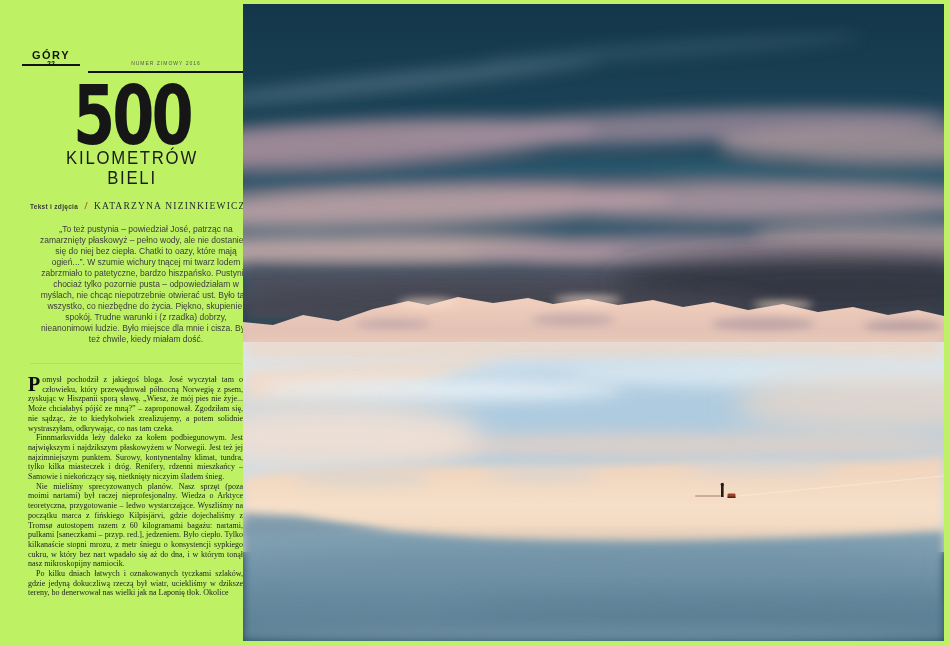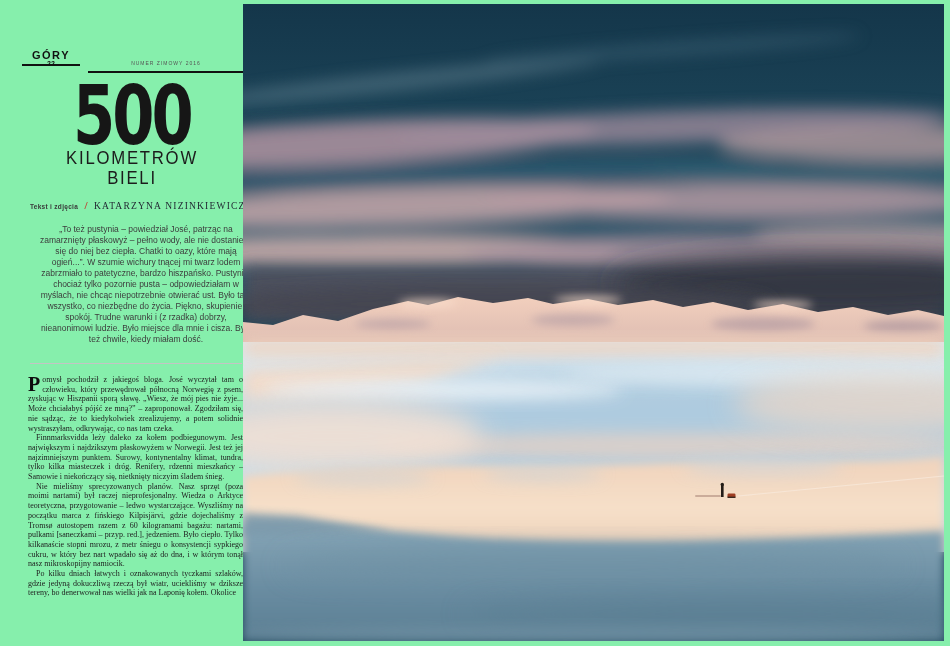--- a/index.html
+++ b/index.html
@@ -1,18 +1,18 @@
 <!DOCTYPE html>
 <html><head>
 <meta charset="utf-8">
 <style>
   * { margin:0; padding:0; box-sizing:border-box; }
   html,body { width:950px; height:646px; background:#ffffff; overflow:hidden;
               font-family:"Liberation Sans", sans-serif; }
-  .page { position:relative; width:950px; height:646px; background:#86efac; }
+  .page { position:relative; width:950px; height:646px; background:#bef264; }
 
   
   .masthead { position:absolute; left:22px; top:45px; width:222px; height:30px; }
   .logo-block { position:absolute; left:0; top:0; width:58px; text-align:center;
                 border-bottom:2px solid #111; padding-bottom:1px; }
   .logo { font-family:"Liberation Sans",sans-serif; font-weight:bold; font-size:11px;
           letter-spacing:1.5px; color:#111; }
   .pageno { position:absolute; left:0; top:15px; width:58px; text-align:center;
             font-weight:bold; font-size:7px; color:#111; }
   .issue-block { position:absolute; left:66px; top:6px; width:156px; text-align:center;
@@ -79,21 +79,21 @@
   </div>
 
   <div class="lead">„To też pustynia – powiedział José, patrząc na zamarznięty płaskowyż – pełno wody, ale nie dostaniesz się do niej bez ciepła. Chatki to oazy, które mają ogień...”. W szumie wichury tnącej mi twarz lodem zabrzmiało to patetyczne, bardzo hiszpańsko. Pustynia, chociaż tylko pozornie pusta – odpowiedziałam w myślach, nie chcąc niepotrzebnie otwierać ust. Było tam wszystko, co niezbędne do życia. Piękno, skupienie, spokój. Trudne warunki i (z rzadka) dobrzy, nieanonimowi ludzie. Było miejsce dla mnie i cisza. Były też chwile, kiedy miałam dość.</div>
 
   <div class="divider"></div>
 
   <div class="bodycol">
     <p class="first"><span class="dropcap">P</span><span>omysł pochodził z jakiegoś bloga. José wyczytał tam o człowieku, który przewędrował północną Norwegię z psem, zyskując w Hiszpanii sporą sławę. „Wiesz, że mój pies nie żyje... Może chciałabyś pójść ze mną?” – zaproponował. Zgodziłam się, nie sądząc, że to kiedykolwiek zrealizujemy, a potem solidnie wystraszyłam, odkrywając, co nas tam czeka.</span></p>
     <p>Finnmarksvidda leży daleko za kołem podbiegunowym. Jest największym i najdzikszym płaskowyżem w Norwegii. Jest też jej najzimniejszym punktem. Surowy, kontynentalny klimat, tundra, tylko kilka miasteczek i dróg. Renifery, rdzenni mieszkańcy – Samowie i niekończący się, nietknięty niczyim śladem śnieg.</p>
     <p>Nie mieliśmy sprecyzowanych planów. Nasz sprzęt (poza moimi nartami) był raczej nieprofesjonalny. Wiedza o Arktyce teoretyczna, przygotowanie – ledwo wystarczające. Wyszliśmy na początku marca z fińskiego Kilpisjärvi, gdzie dojechaliśmy z Tromsø autostopem razem z 60 kilogramami bagażu: nartami, pulkami [saneczkami – przyp. red.], jedzeniem. Było ciepło. Tylko kilkanaście stopni mrozu, z metr śniegu o konsystencji sypkiego cukru, w który bez nart wpadało się aż do dna, i w którym tonął nasz mikroskopijny namiocik.</p>
-    <p>Po kilku dniach łatwych i oznakowanych tyczkami szlaków, gdzie jedyną dokuczliwą rzeczą był wiatr, uciekliśmy w dziksze tereny, bo denerwował nas wielki jak na Laponię kołem. Okolice</p>
+    <p>Po kilku dniach łatwych i oznakowanych tyczkami szlaków, gdzie jedyną dokuczliwą rzeczą był wiatr, uciekliśmy w dziksze tereny, bo denerwował nas wielki jak na Laponię tłok. Okolice</p>
   </div>
 
   <div class="photo">
     <svg width="701" height="637" viewBox="0 0 701 637" xmlns="http://www.w3.org/2000/svg">
       <defs>
         <linearGradient id="skyG" x1="0" y1="0" x2="0" y2="1">
           <stop offset="0%" stop-color="#14364a"></stop>
           <stop offset="45%" stop-color="#1c4559"></stop>
           <stop offset="100%" stop-color="#2a5870"></stop>
         </linearGradient>

